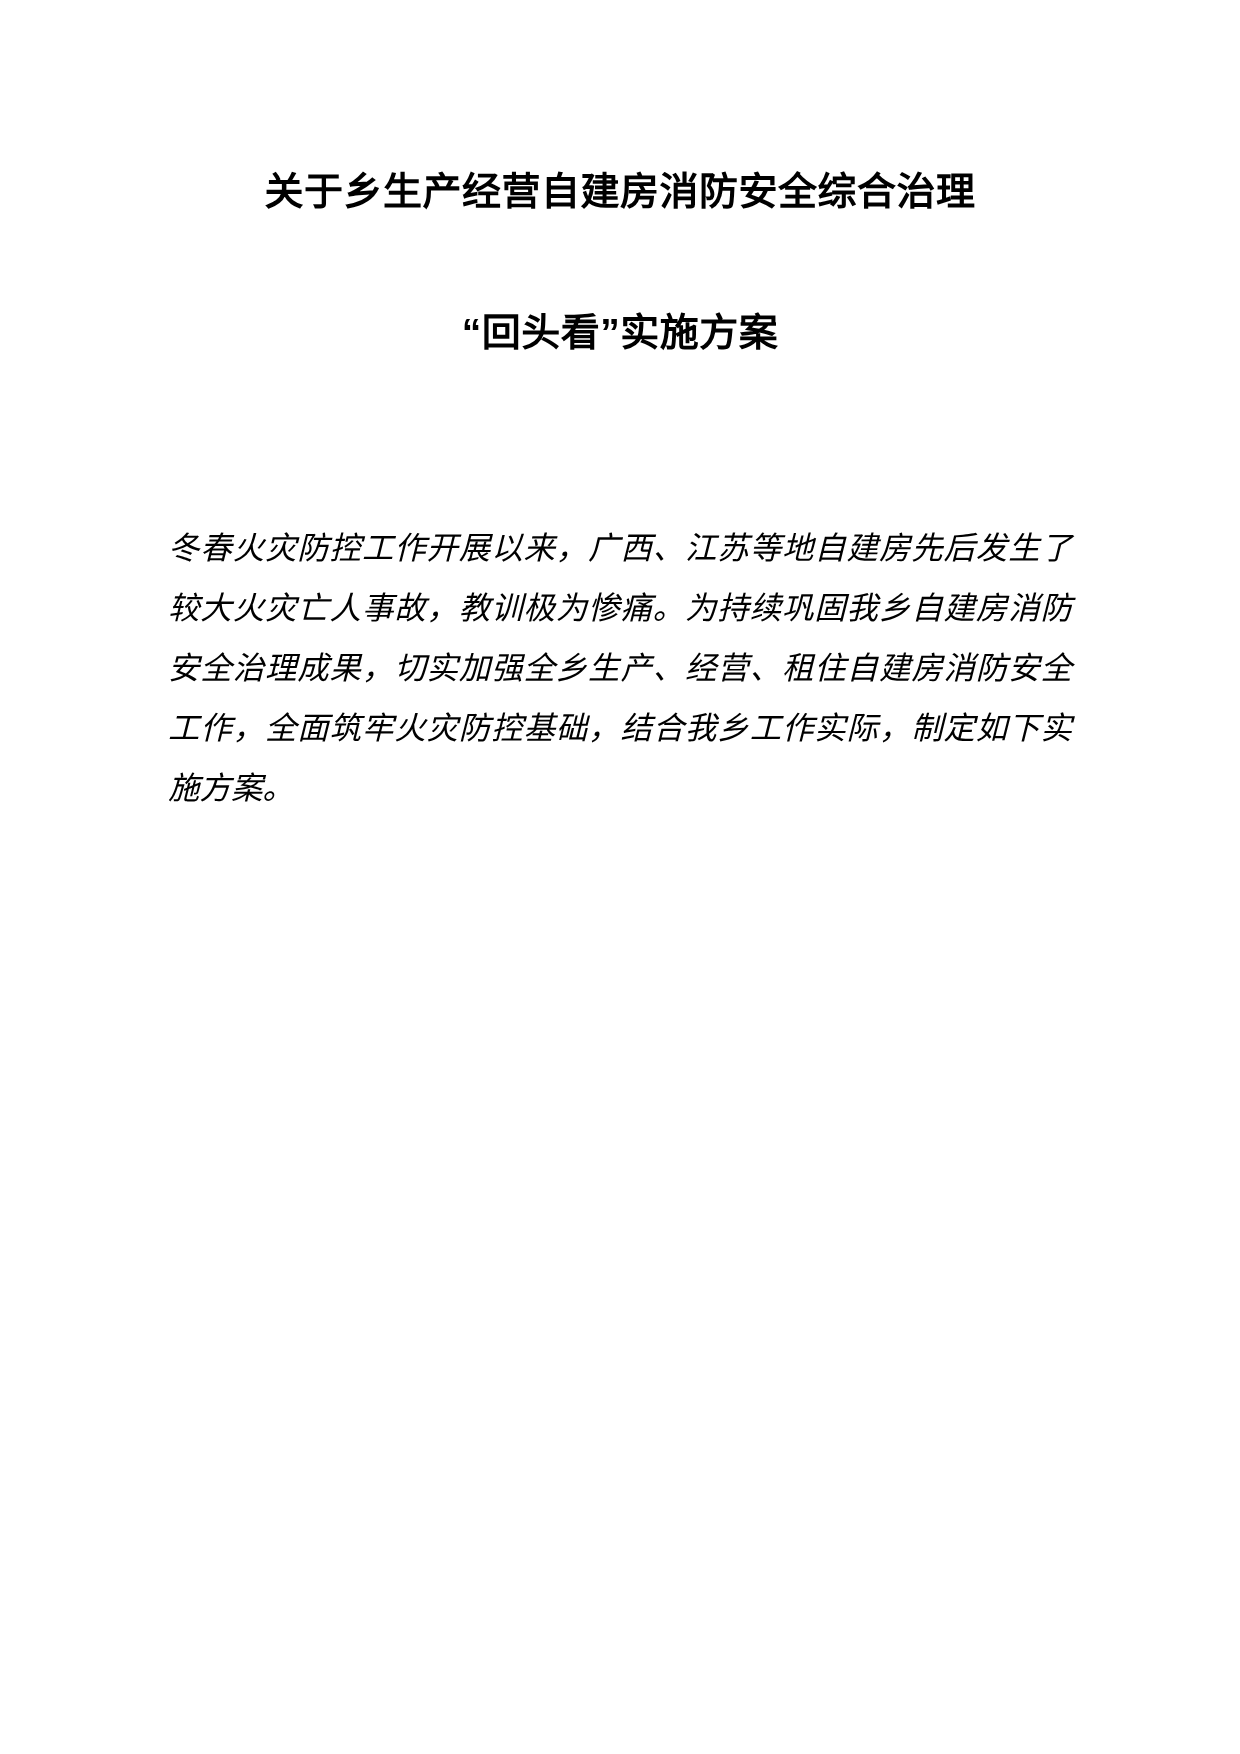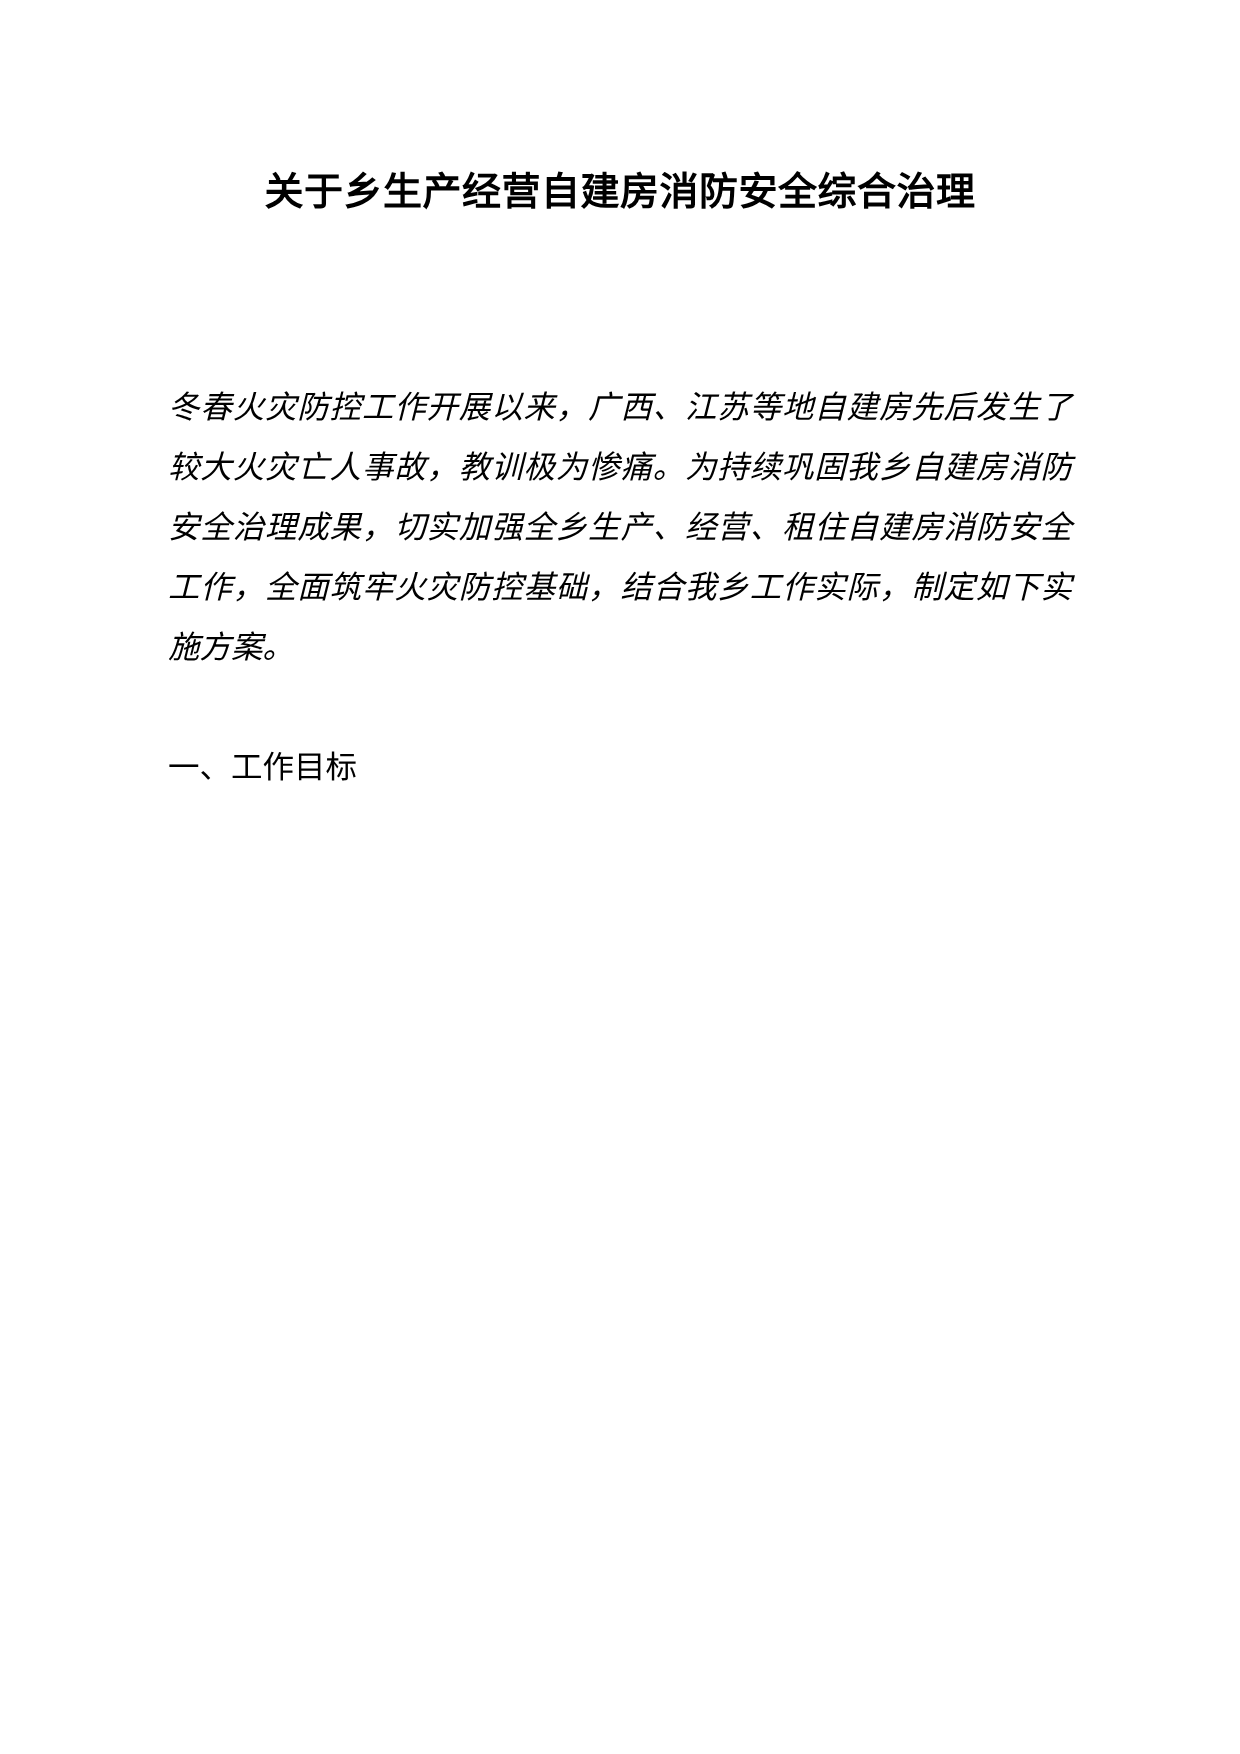--- a/index.html
+++ b/index.html
@@ -86,24 +86,24 @@
   }
 </style>
 </head>
 <body>
 
 <div class="page">
   <div class="content">
 
     <h1 class="doc-title">
       <div class="title-line-1">关于乡生产经营自建房消防安全综合治理</div>
+      <div class="title-line-2">“回头看”实施方案</div>
     </h1>
 
     <div class="body-block">
 
       <p class="para">冬春火灾防控工作开展以来，广西、江苏等地自建房先后发生了较大火灾亡人事故，教训极为惨痛。为持续巩固我乡自建房消防安全治理成果，切实加强全乡生产、经营、租住自建房消防安全工作，全面筑牢火灾防控基础，结合我乡工作实际，制定如下实施方案。</p>
 
-      <h2 class="section-heading">一、工作目标</h2>
 
 
     </div>
   </div>
 </div>
 
 </body></html>

